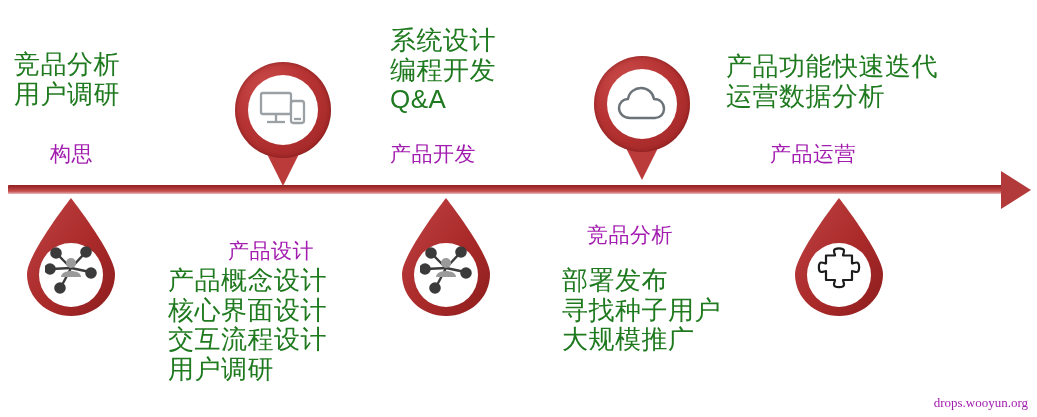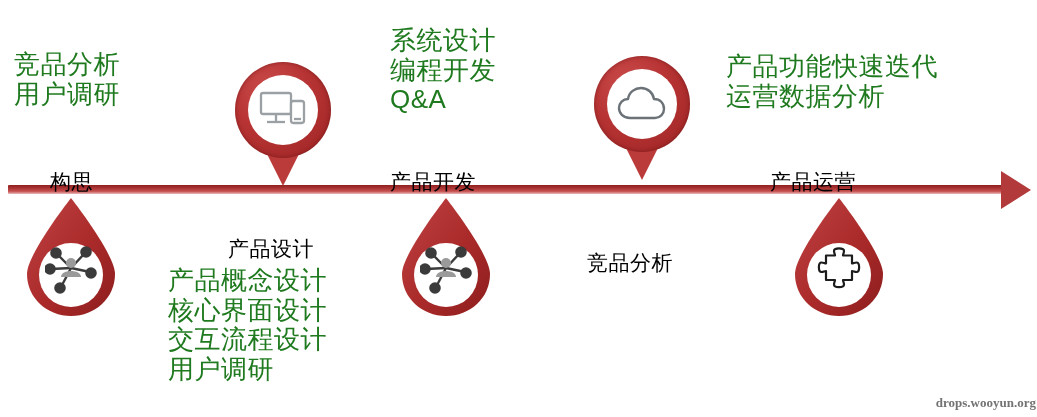--- a/index.html
+++ b/index.html
@@ -128,34 +128,32 @@
     white-space: pre-line;
     line-height: 1.14;
   }
   .green {
     color: #1f7a1f;
     font-size: 26px;
     font-weight: 400;
     letter-spacing: .5px;
   }
   .blue {
-    color: #000000;
+    color: #a21caf;
     font-size: 21px;
     font-weight: 400;
     letter-spacing: .5px;
-    margin-top: 28px;
   }
   .watermark {
     position: absolute;
-    right: 1px;
+    right: 9px;
     bottom: 6px;
-    color: #737373;
+    color: #a21caf;
     font-family: "Liberation Serif", "DejaVu Serif", serif;
     font-size: 13px;
-    font-weight: bold;
   }
 </style>
 </head>
 <body>
 
 <div id="canvas">
 
   <div class="timeline-line"></div>
   <div class="timeline-arrowhead"></div>
 
@@ -207,21 +205,21 @@
         <g fill="none" stroke="#9aa0a4" stroke-width="2.3" stroke-linejoin="round">
           <rect x="2" y="5" width="30" height="21" rx="2"></rect>
           <line x1="17" y1="26" x2="17" y2="33"></line>
           <line x1="8" y1="34" x2="26" y2="34"></line>
           <rect x="32" y="13" width="13" height="22" rx="2.4" fill="#ffffff"></rect>
           <line x1="35" y1="31" x2="42" y2="31"></line>
         </g>
       </svg>
     </div>
   </div>
-  <div class="txt blue" style="left:228px; top:209px;">产品设计</div>
+  <div class="txt blue" style="left:228px; top:239px;">产品设计</div>
   <div class="txt green" style="left:168px; top:266px;">产品概念设计
 核心界面设计
 交互流程设计
 用户调研</div>
 
   <div class="txt blue" style="left:390px; top:142px;">产品开发</div>
   <div class="txt green" style="left:390px; top:26px;">系统设计
 编程开发
 Q&amp;A</div>
 
@@ -264,20 +262,23 @@
     <div class="pin-tail-shade"></div>
     <div class="pin-ring"></div>
     <div class="pin-hole"></div>
     <div class="pin-icon">
       <svg width="50" height="38" viewBox="0 0 50 38">
         <path d="M13 33 C6 33 2 28 2 23 C2 18 6 14 11 14 C12 7 18 3 24 3 C31 3 36 8 37 14 C43 14 47 18 47 24 C47 29 43 33 38 33 Z" fill="none" stroke="#6b7278" stroke-width="2.4" stroke-linejoin="round"></path>
       </svg>
     </div>
   </div>
   <div class="txt blue" style="left:587px; top:223px;">竞品分析</div>
+  <div class="txt green" style="left:562px; top:266px;">部署发布
+寻找种子用户
+大规模推广</div>
 
   <div class="txt green" style="left:726px; top:52px;">产品功能快速迭代
 运营数据分析</div>
   <div class="txt blue" style="left:770px; top:142px;">产品运营</div>
 
   <div class="drop" style="left:787px; top:196px;">
     <svg class="drop-body" viewBox="0 0 104 122">
       <defs>
         <linearGradient id="dropGrad3" x1="0" y1="0" x2="1" y2="1">
           <stop offset="0%" stop-color="#c04242"></stop>

